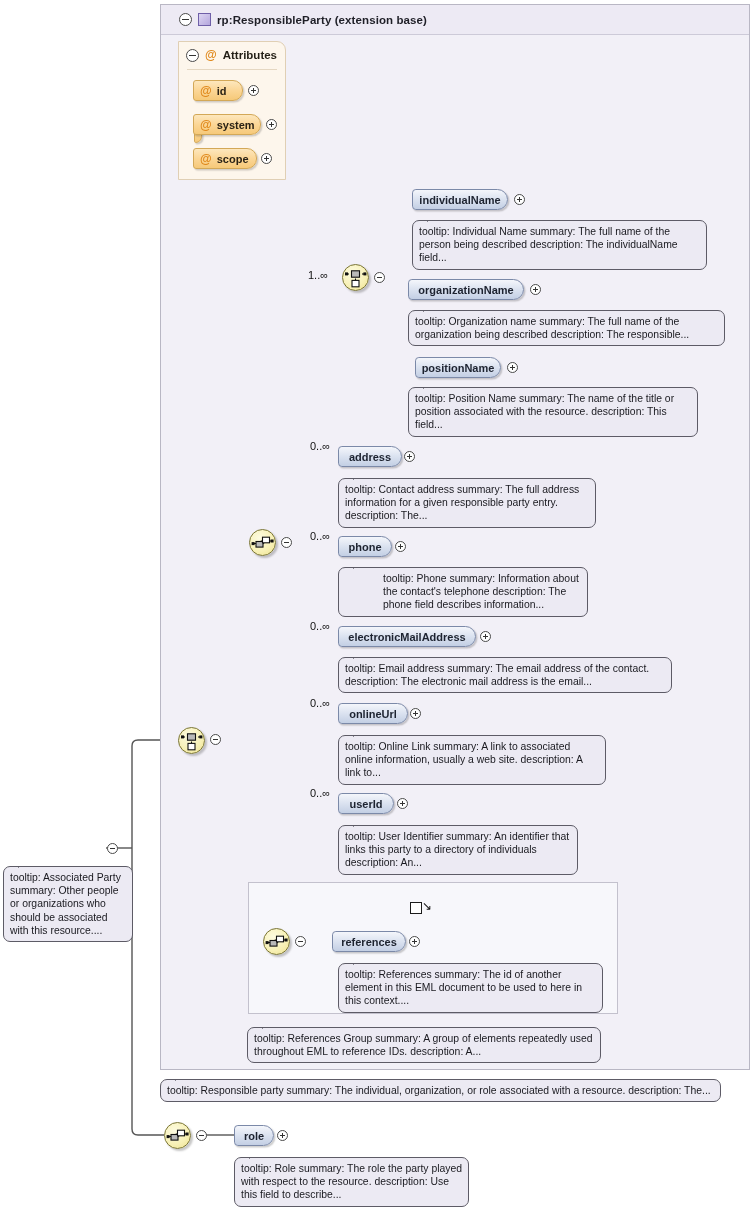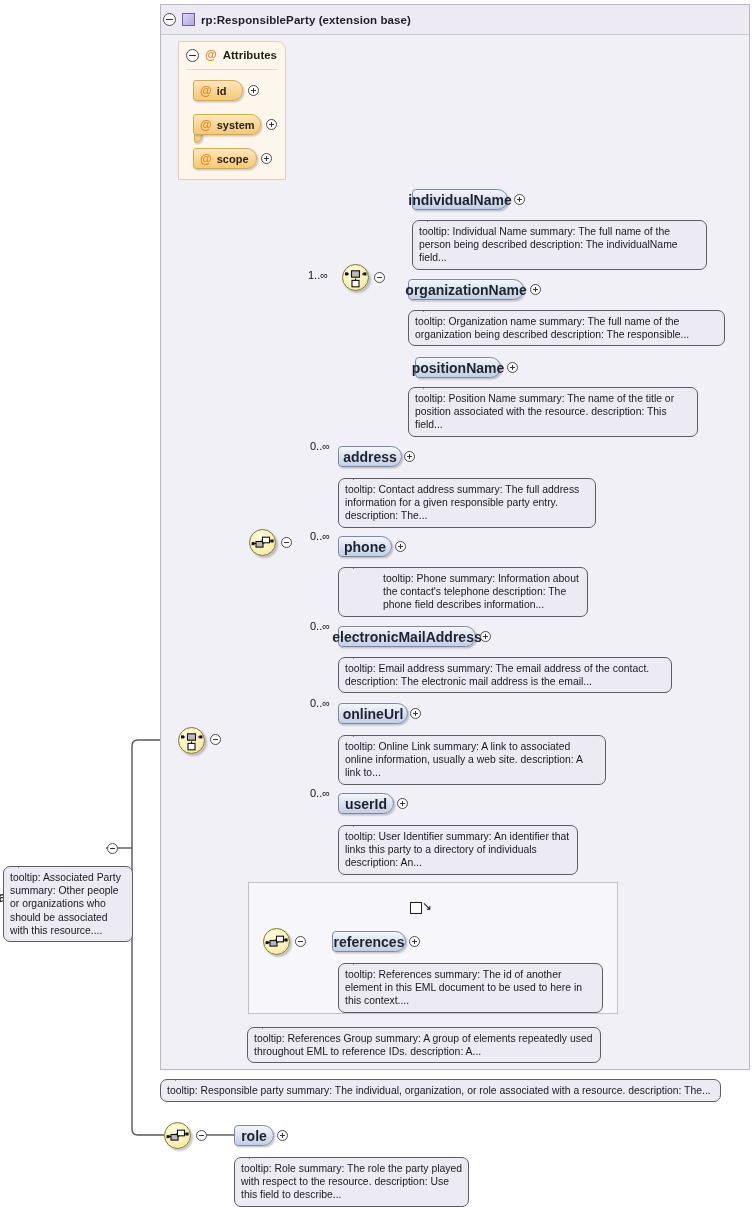--- a/index.html
+++ b/index.html
@@ -12,21 +12,21 @@
   svg#wires{position:absolute;left:0;top:0;width:755px;height:1207px;pointer-events:none;}
 
   
   .panel{
     position:absolute;box-sizing:border-box;
     background:#f2f0f7;border:1px solid #b9b7c4;
   }
   .panel-head{
     position:absolute;box-sizing:border-box;height:30px;left:0;right:0;top:0;
     background:#edeaf4;border-bottom:1px solid #cdcad8;
-    display:flex;align-items:center;gap:6px;padding-left:2px;
+    display:flex;align-items:center;gap:6px;padding-left:18px;
   }
   .panel-title{font-size:11.5px;font-weight:bold;color:#1f1f27;letter-spacing:.1px;}
 
   .subpanel{
     position:absolute;box-sizing:border-box;
     background:#f7f7fb;border:1px solid #c3c1cd;
   }
   .subpanel-head{
     position:absolute;box-sizing:border-box;height:28px;left:0;right:0;top:0;
     border-bottom:1px solid #d6d4df;
@@ -62,21 +62,21 @@
   
   .el-pill{
     position:absolute;box-sizing:border-box;height:21px;
     border:1px solid #7b89a8;border-radius:4px 11px 11px 4px;
     background:linear-gradient(to bottom,#f4f6fb 0%,#dde4f1 45%,#c3cfe4 100%);
     display:flex;align-items:center;justify-content:center;
     padding:0 9px;
     box-shadow:1.5px 1.5px 1.5px rgba(0,0,0,.2);
     white-space:nowrap;
   }
-  .el-pill .ptxt{font-size:14px;font-weight:bold;color:#1d2330;}
+  .el-pill .ptxt{font-size:11px;font-weight:bold;color:#1d2330;}
 
   
   .ccirc{
     position:absolute;width:11px;height:11px;border-radius:50%;
     border:1px solid #4a4a4a;background:#fff;box-sizing:border-box;
   }
   .ccirc::before{
     content:"";position:absolute;left:2px;top:4px;width:5px;height:1px;background:#333;
   }
   .ccirc.plus::after{

